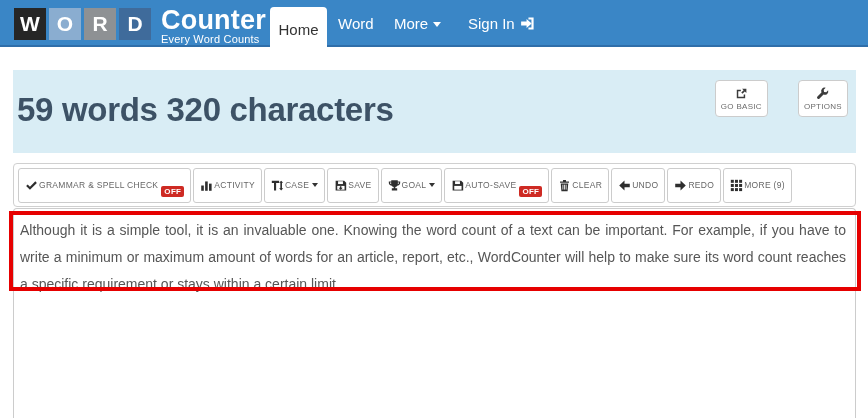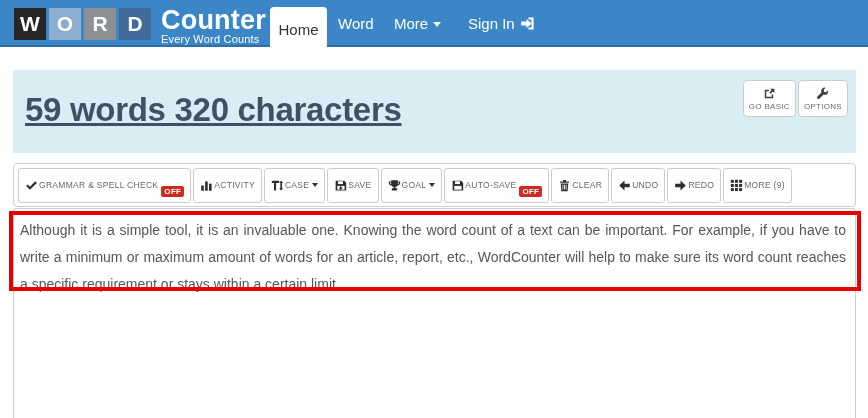--- a/index.html
+++ b/index.html
@@ -38,29 +38,29 @@
   .caret {
     width:0; height:0; display:inline-block;
     border-left:4px solid transparent; border-right:4px solid transparent;
     border-top:5px solid currentColor; margin-top:2px;
   }
   .signin-svg { width:15px; height:15px; fill:#fff; }
 
   
   .countbar { position:absolute; left:13px; right:12px; top:70px; height:83px; background:#d9edf5; }
   .count-title {
-    position:absolute; left:12px; top:21px; margin:0;
-    font-size:33px; font-weight:700; color:#3d5266; letter-spacing:-.3px;text-decoration:underline;
+    position:absolute; left:4px; top:21px; margin:0;
+    font-size:33px; font-weight:700; color:#3d5266; letter-spacing:-.3px;
   }
   .hdr-btns { position:absolute; right:8px; top:10px; display:flex; gap:2px; }
   .hbtn {
     min-width:48px; height:37px; padding:3px 5px;
     background:#fff; border:1px solid #ccc; border-radius:4px; cursor:pointer;
     display:flex; flex-direction:column; align-items:center; justify-content:center; gap:2px;
-    font-family:inherit; font-size:8px; color:#6b6b6b; letter-spacing:.3px;
+    font-family:inherit; font-size:8px; color:#6b6b6b; letter-spacing:.3px;margin-left:28px;
   }
   .hbtn svg { width:13px; height:13px; fill:#3c3c3c; }
 
   
   .toolbar {
     position:absolute; left:13px; right:12px; top:163px; height:44px;
     background:#fff; border:1px solid #d0d0d0; border-radius:4px;
     display:flex; align-items:center; padding:0 4px; gap:2px;
   }
   .tbtn {

